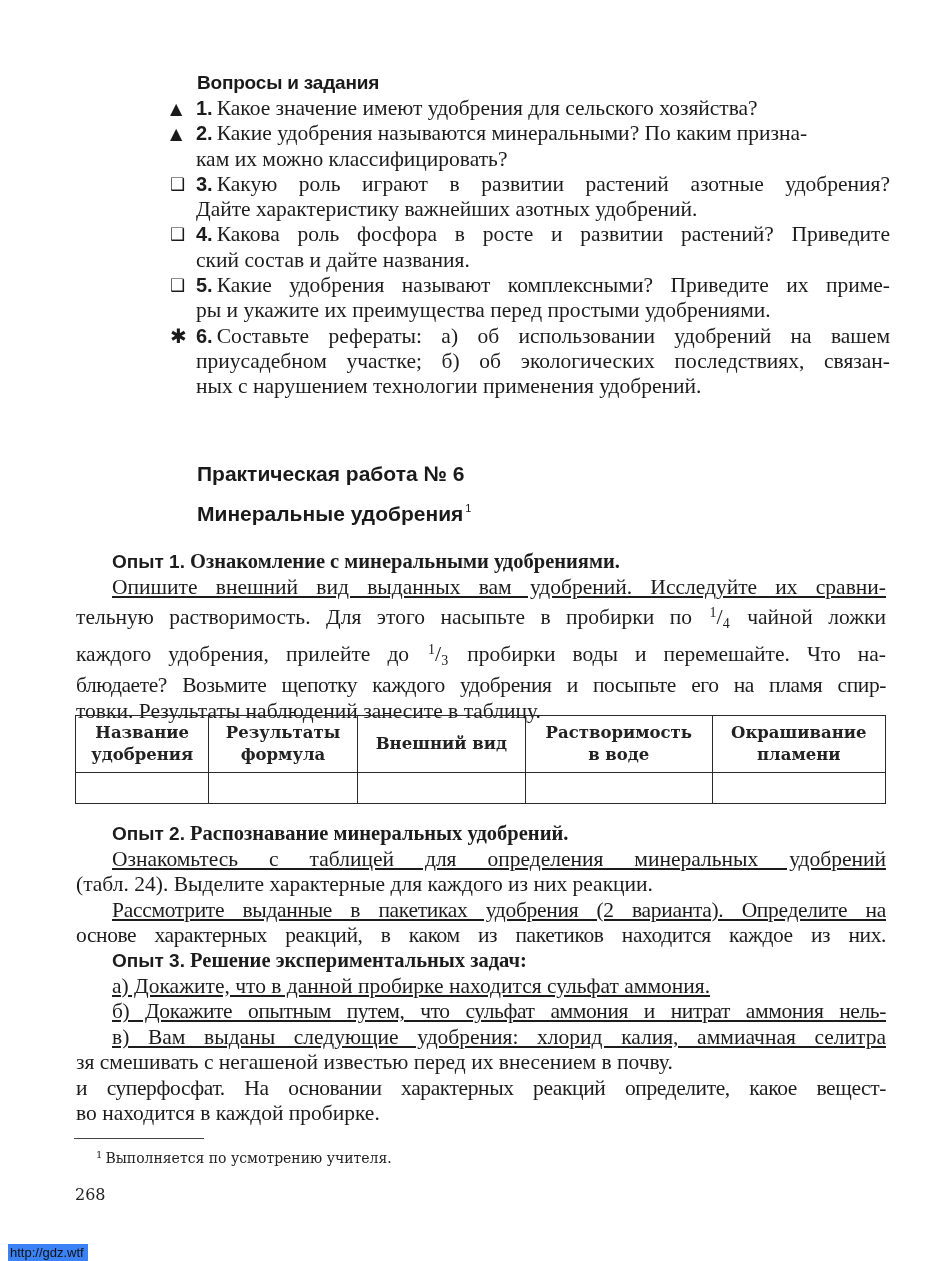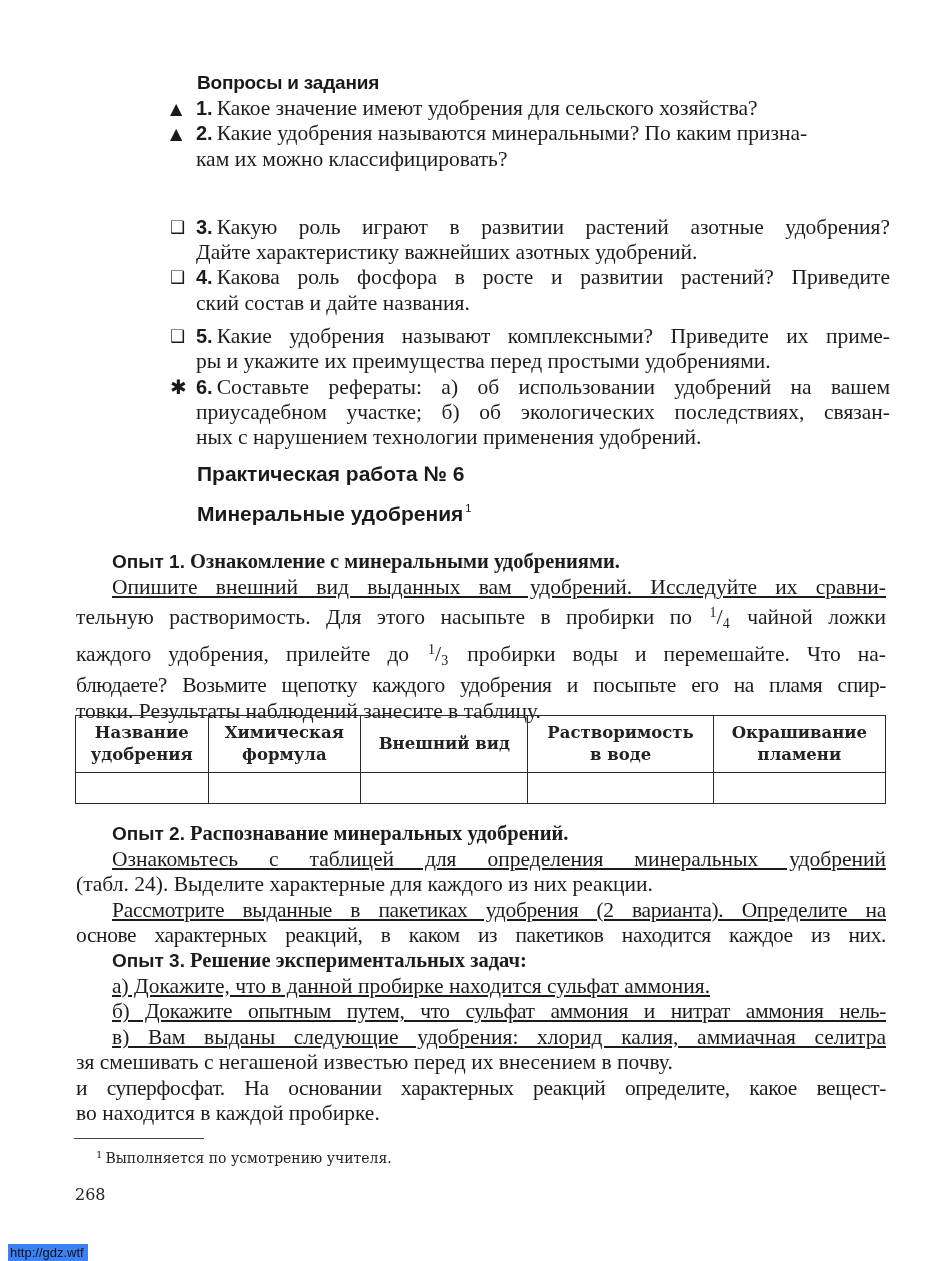--- a/index.html
+++ b/index.html
@@ -215,31 +215,31 @@
       <span class="q-marker">▲</span>
       <span class="q-line"><span class="q-num">1.</span><span>Какое значение имеют удобрения для сельского хозяйства?</span></span>
     </div>
     <div class="q-item">
       <span class="q-marker">▲</span>
       <span class="q-line"><span class="q-num">2.</span><span>Какие удобрения называются минеральными? По каким призна-</span></span>
       <span class="q-line">кам их можно классифицировать?</span>
     </div>
     <div class="q-item">
       <span class="q-marker box">❑</span>
-      <span class="q-line" style="text-align:justify;text-align-last:justify;margin-top:43px;"><span class="q-num">3.</span><span>Какую роль играют в развитии растений азотные удобрения?</span></span>
+      <span class="q-line" style="text-align:justify;text-align-last:justify;"><span class="q-num">3.</span><span>Какую роль играют в развитии растений азотные удобрения?</span></span>
       <span class="q-line">Дайте характеристику важнейших азотных удобрений.</span>
     </div>
     <div class="q-item">
       <span class="q-marker box">❑</span>
       <span class="q-line" style="text-align:justify;text-align-last:justify;"><span class="q-num">4.</span><span>Какова роль фосфора в росте и развитии растений? Приведите</span></span>
       <span class="q-line">ский состав и дайте названия.</span>
     </div>
     <div class="q-item">
       <span class="q-marker box">❑</span>
-      <span class="q-line" style="text-align:justify;text-align-last:justify;margin-top:8px;"><span class="q-num">5.</span><span>Какие удобрения называют комплексными? Приведите их приме-</span></span>
+      <span class="q-line" style="text-align:justify;text-align-last:justify;"><span class="q-num">5.</span><span>Какие удобрения называют комплексными? Приведите их приме-</span></span>
       <span class="q-line">ры и укажите их преимущества перед простыми удобрениями.</span>
     </div>
     <div class="q-item">
       <span class="q-marker star">✱</span>
       <span class="q-line" style="text-align:justify;text-align-last:justify;"><span class="q-num">6.</span><span>Составьте рефераты: а) об использовании удобрений на вашем</span></span>
       <span class="q-line" style="text-align:justify;text-align-last:justify;">приусадебном участке;  б) об экологических последствиях, связан-</span>
       <span class="q-line">ных с нарушением технологии применения удобрений.</span>
     </div>
   </div>
 
@@ -252,21 +252,21 @@
     <span class="line justify"><span>тельную растворимость. Для этого насыпьте в пробирки по</span> <span class="frac"><span class="num">1</span><span class="slash">/</span><span class="den">4</span></span> <span>чайной ложки</span></span>
     <span class="line justify"><span>каждого удобрения, прилейте до</span> <span class="frac"><span class="num">1</span><span class="slash">/</span><span class="den">3</span></span> <span>пробирки воды и перемешайте. Что на-</span></span>
     <span class="line justify" style="letter-spacing:-0.4px;">блюдаете? Возьмите щепотку каждого удобрения и посыпьте его на пламя спир-</span>
     <span class="line">товки. Результаты наблюдений занесите в таблицу.</span>
   </div>
 
   <table class="obs-table">
     <thead>
       <tr>
         <th><span>Название</span><br><span>удобрения</span></th>
-        <th><span>Химическая</span><br><span>формула</span></th>
+        <th><span>Результаты</span><br><span>формула</span></th>
         <th><span>Внешний вид</span></th>
         <th><span>Растворимость</span><br><span>в воде</span></th>
         <th><span>Окрашивание</span><br><span>пламени</span></th>
       </tr>
     </thead>
     <tbody>
       <tr>
         <td></td>
         <td></td>
         <td></td>

